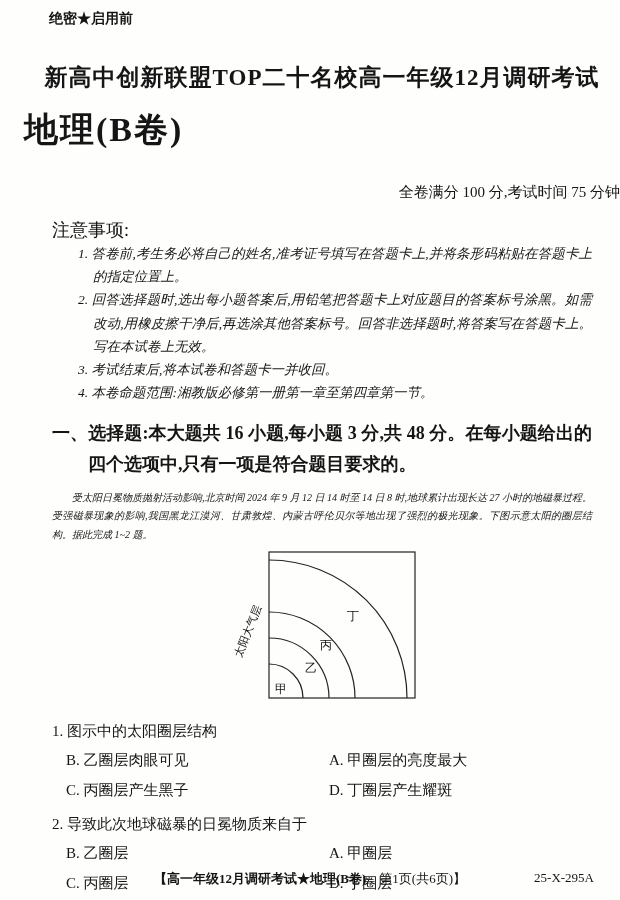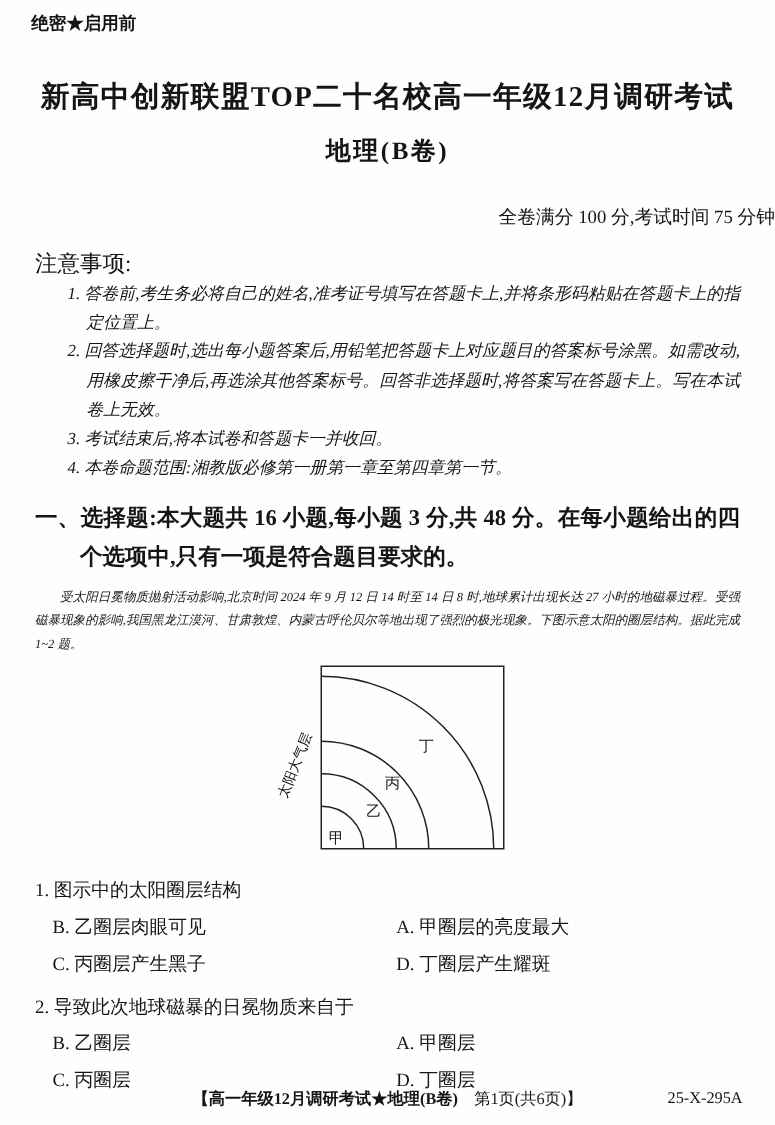--- a/index.html
+++ b/index.html
@@ -6,37 +6,38 @@
   .page {
     position: relative;
     width: 620px;
     height: 900px;
     margin: 0 auto;
     background: #fefefc;
     color: #151515;
     font-family: "Liberation Serif", "DejaVu Serif", serif;
     overflow: hidden;
     box-sizing: border-box;
+    padding-left: 24px;
   }
   .classification {
     font-size: 14px;
     font-weight: bold;
     padding: 10px 0 0 25px;
   }
   .title1 {
     margin: 34px 8px 0;
     text-align: center;
     font-size: 23px;
     font-weight: bold;
     letter-spacing: 1px;
   }
   .title2 {
     margin: 14px 0 0;
-    text-align: center;
-    font-size: 20px;
+    text-align: left;
+    font-size: 34px;
     font-weight: bold;
     letter-spacing: 2px;
   }
   .exam-info {
     margin-top: 30px;
     text-align: right;
     font-size: 15px;
   }
   .notes { margin: 16px 28px 0; }
   .notes-heading { font-size: 18px; font-weight: normal; }

